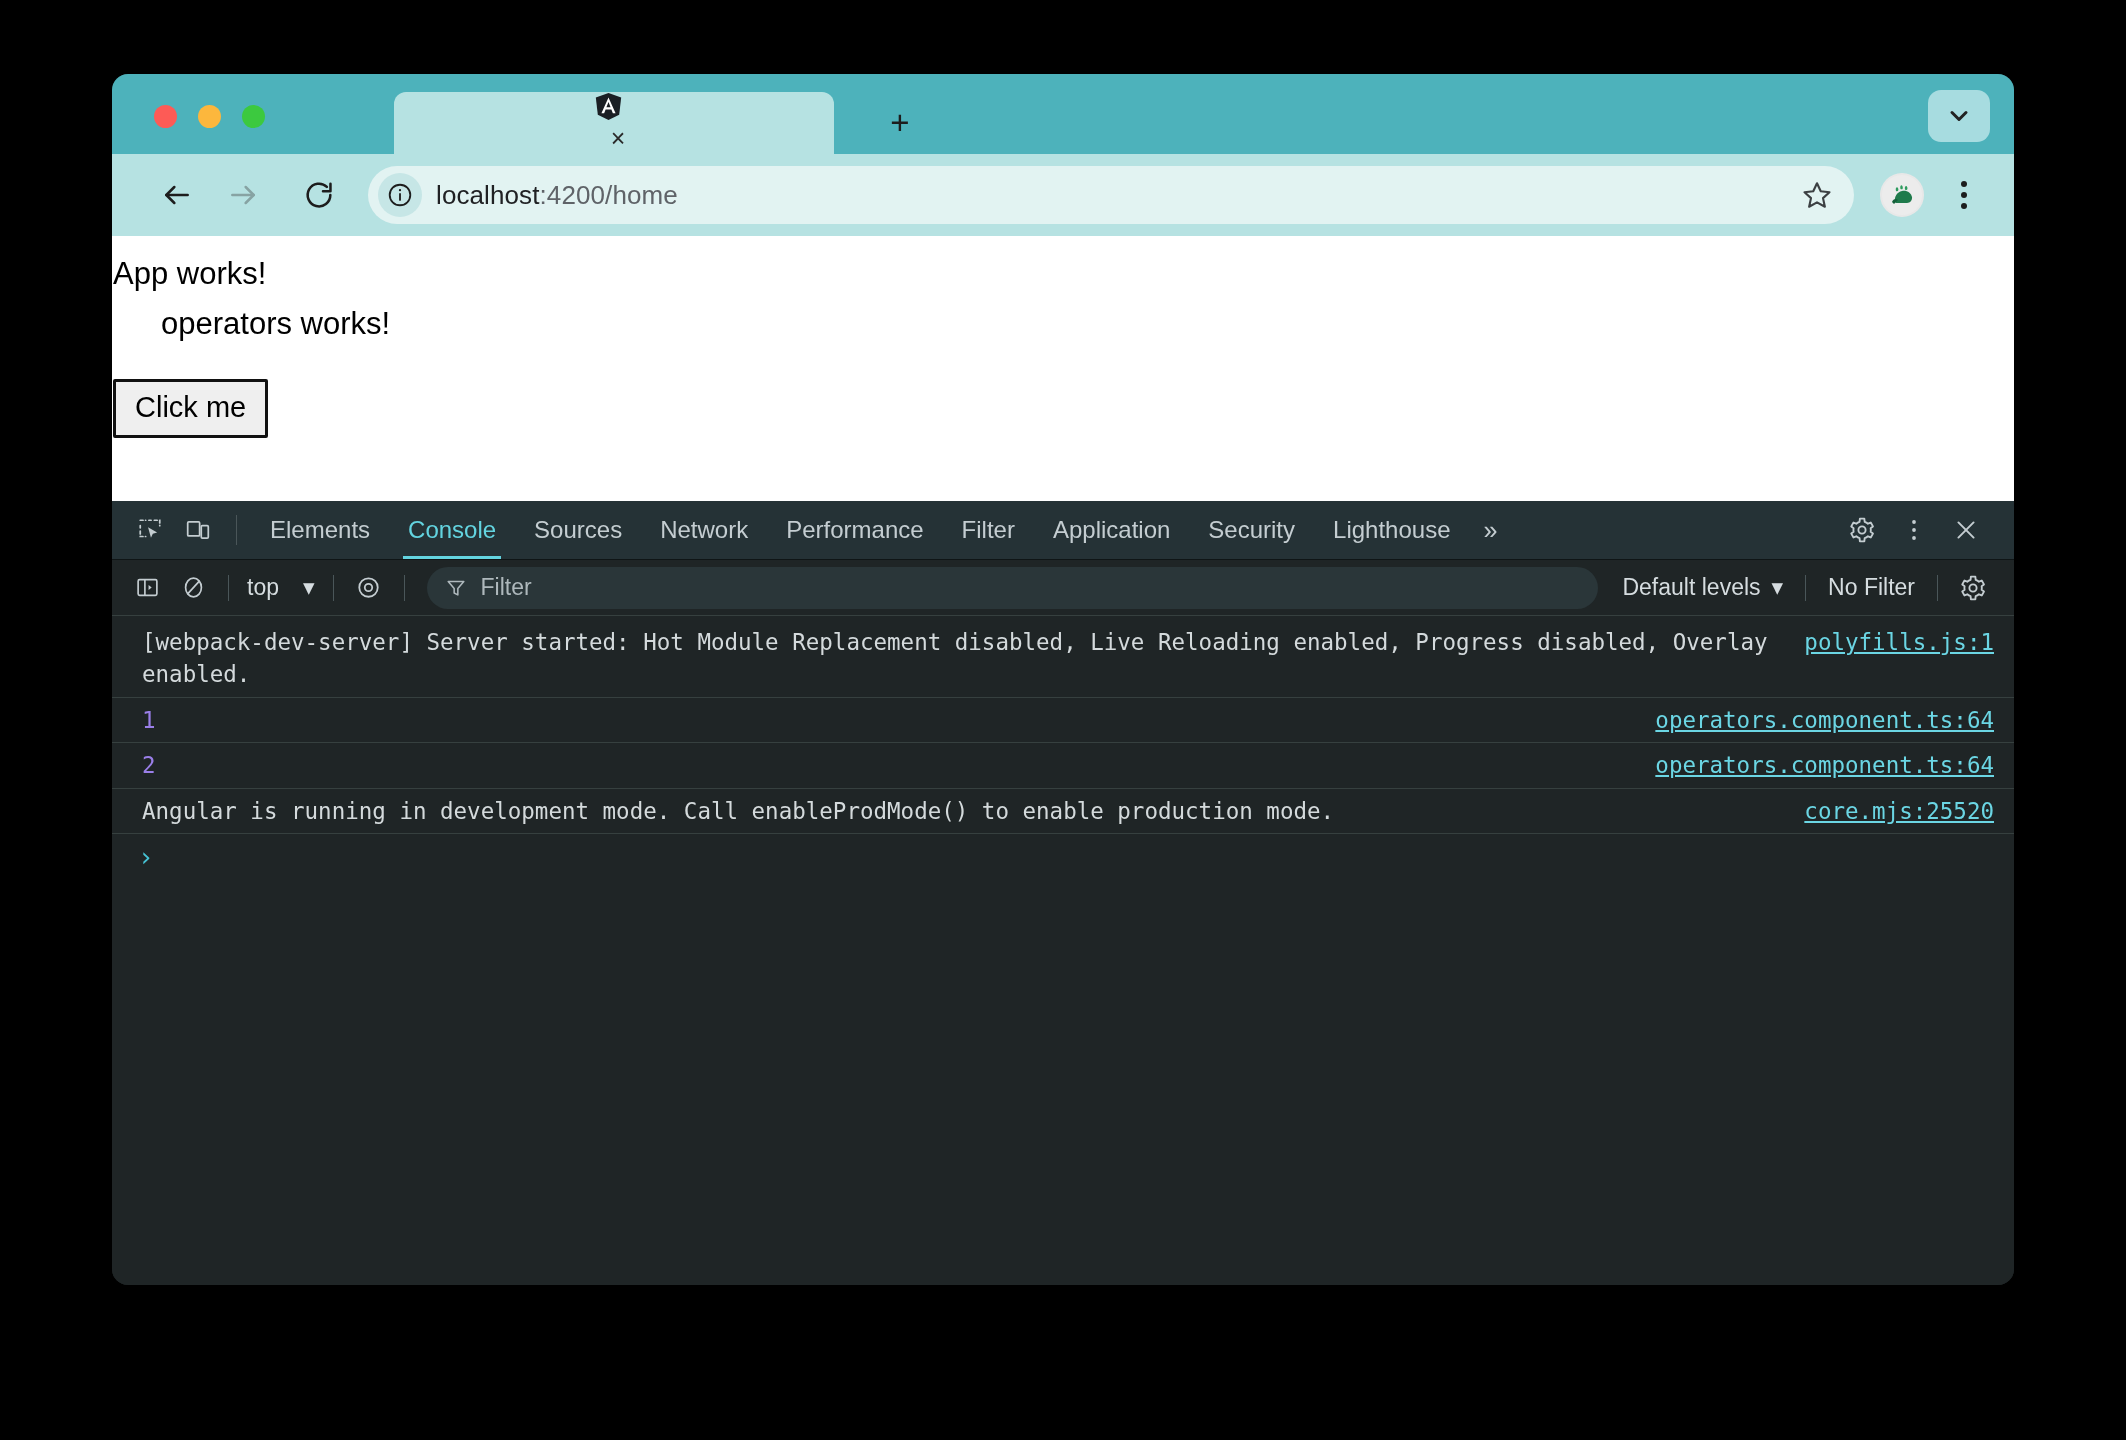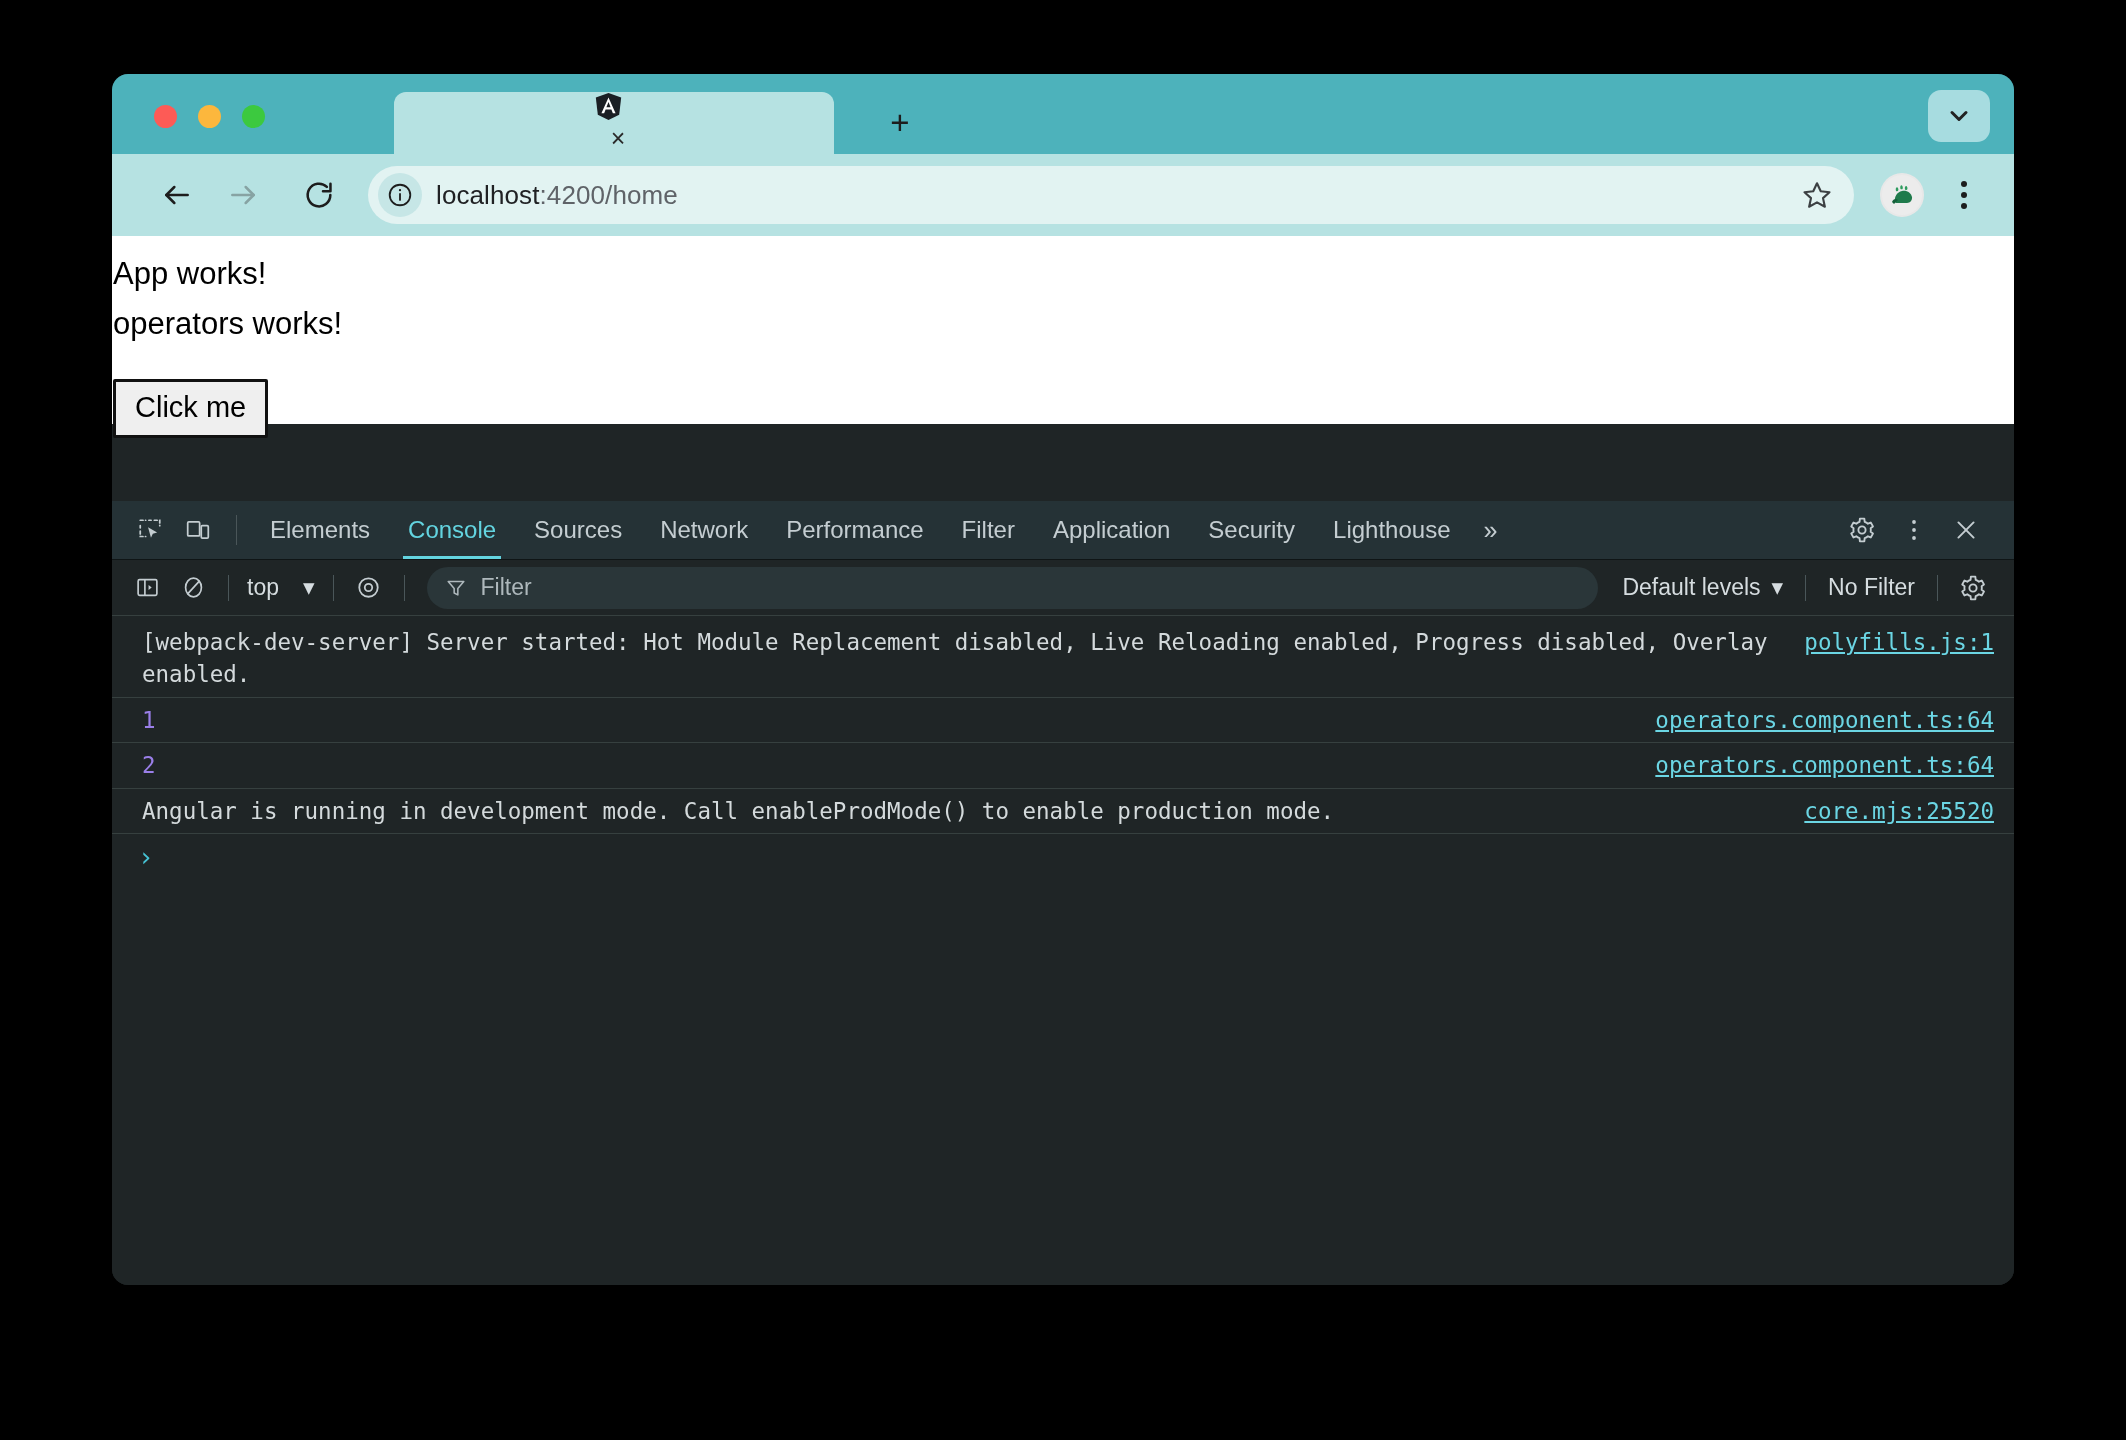--- a/index.html
+++ b/index.html
@@ -158,32 +158,32 @@
     margin-left: 16px;
     display: flex; flex-direction: column;
     align-items: center; justify-content: center;
     gap: 5px;
   }
   .kebab i { width: 6px; height: 6px; border-radius: 50%; background: #1d1d1d; display:block; }
 
   
   .viewport {
     position: relative;
-    height: 188px;
+    height: 265px;
     background: #ffffff;
     padding: 18px 0 0 0;
   }
   .page-line {
     font-size: 31px;
     color: #000;
     margin: 0 0 10px 0;
     padding-left: 1px;
     line-height: 1.3;
   }
-  .page-line.second { margin-bottom: 34px; }
+  .page-line.second { margin-bottom: 34px; margin-left: 48px; }
   .click-btn {
     display: inline-block;
     margin-left: 1px;
     padding: 9px 19px 11px;
     font-size: 29px;
     font-family: "Liberation Sans", sans-serif;
     color: #000;
     background: #EFEFEF;
     border: 3px solid #111;
     border-radius: 2px;

